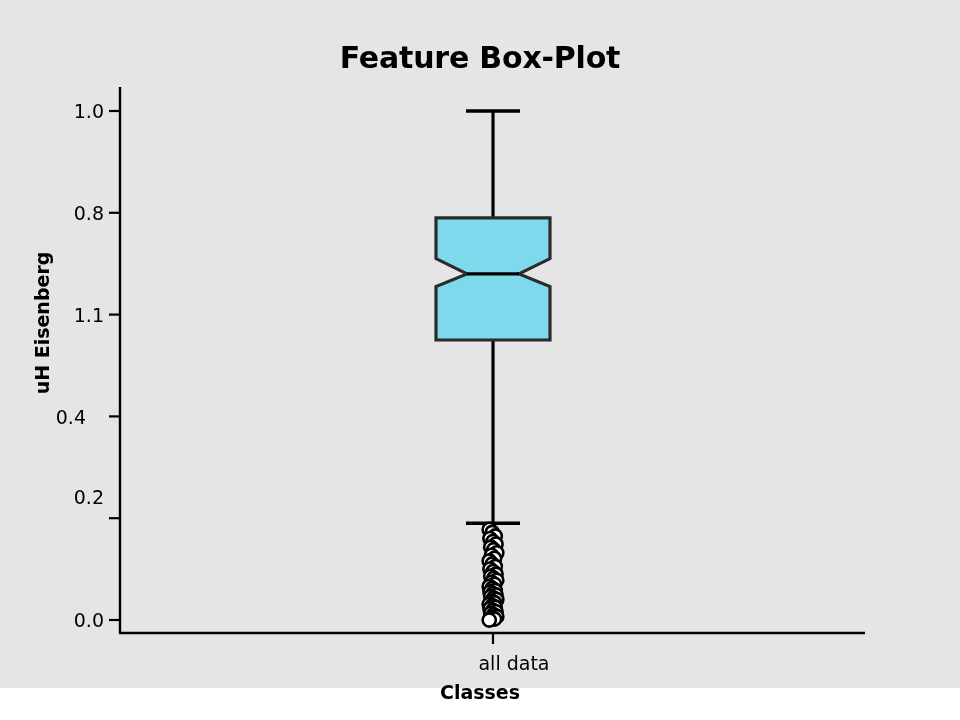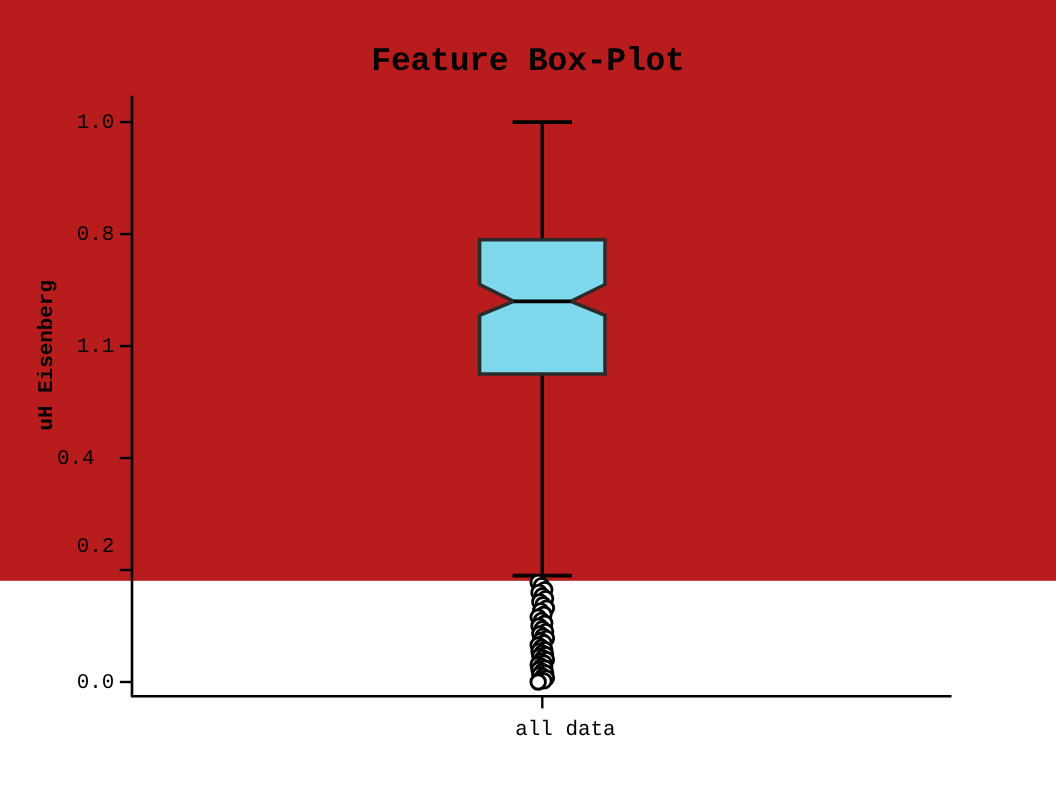--- a/index.html
+++ b/index.html
@@ -9,23 +9,22 @@
   }
   body {
     width: 960px;
     height: 720px;
     font-family: "DejaVu Sans", sans-serif;
     overflow: hidden;
   }
   #figure {
     position: relative;
     width: 960px;
-    height: 528px;
-    background: #b91c1c;
-    font-family: Liberation Mono, monospace;
+    height: 688px;
+    background: #e5e5e5;
   }
   #chart-title {
     position: absolute;
     left: 0;
     top: 40px;
     width: 960px;
     text-align: center;
     font-size: 30px;
     font-weight: bold;
     color: #000000;
@@ -76,20 +75,21 @@
 </style>
 </head>
 <body>
 
 <div id="figure">
 
   <div id="chart-title">Feature Box-Plot</div>
 
   <div id="ylabel">uH Eisenberg</div>
 
+  <div id="xlabel">Classes</div>
 
   <div class="tick-label-y" style="left:34px; top:102px;">1.0</div>
   <div class="tick-label-y" style="left:34px; top:204px;text-align:right;">0.8</div>
   <div class="tick-label-y" style="left:34px; top:306px;">1.1</div>
   <div class="tick-label-y" style="left:16px; top:408px;">0.4</div>
   <div class="tick-label-y" style="left:34px; top:488px;">0.2</div>
   <div class="tick-label-y" style="left:34px; top:611px;">0.0</div>
 
   <div class="tick-label-x" style="left:414px; top:652px;">all data</div>
 

